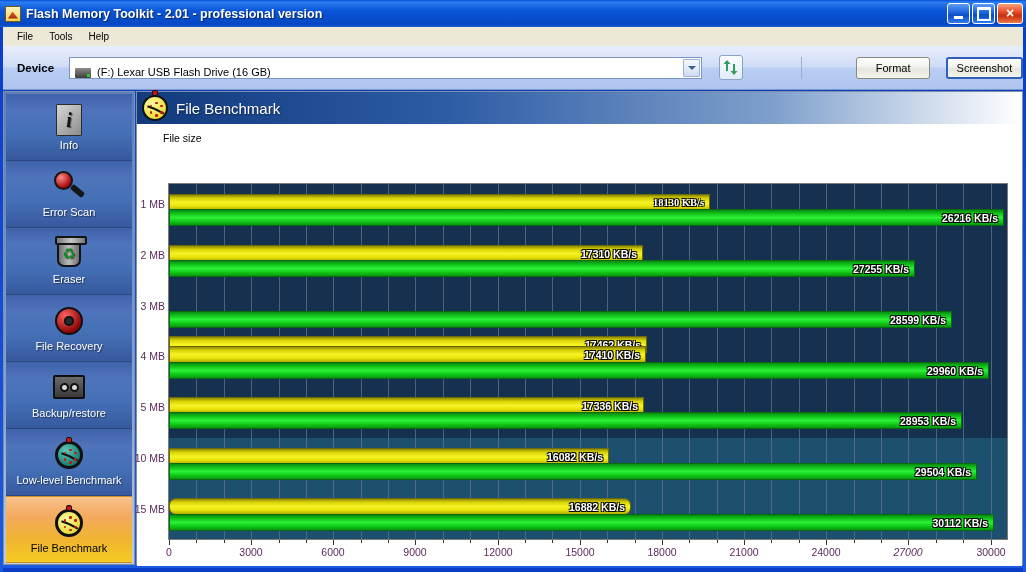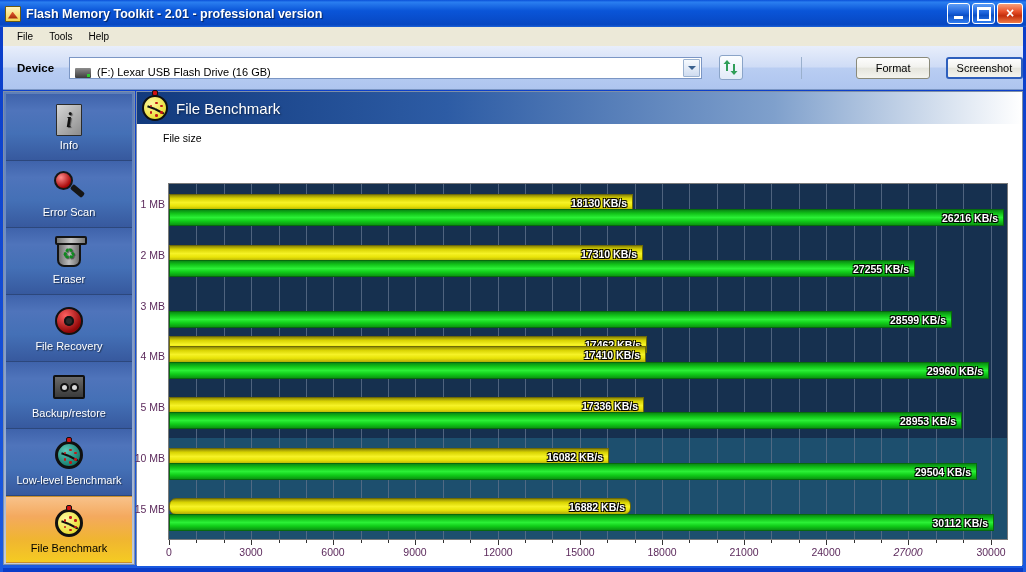--- a/index.html
+++ b/index.html
@@ -427,21 +427,21 @@
           <div class="vgrid" style="left: 575px;"></div>
           <div class="vgrid" style="left: 602px;"></div>
           <div class="vgrid" style="left: 630px;"></div>
           <div class="vgrid" style="left: 657px;"></div>
           <div class="vgrid" style="left: 685px;"></div>
           <div class="vgrid" style="left: 712px;"></div>
           <div class="vgrid" style="left: 739px;"></div>
           <div class="vgrid" style="left: 767px;"></div>
           <div class="vgrid" style="left: 794px;"></div>
           <div class="vgrid" style="left: 822px;"></div>
-          <div class="bar write" style="top: 10px; left: 0px; width: 464px;">18130 KB/s</div>
+          <div class="bar write" style="top: 10px; left: 0px; width: 541px; font-family: Liberation Serif, serif;">18130 KB/s</div>
           <div class="bar read" style="top: 25px; left: 0px; width: 835px;">26216 KB/s</div>
           <div class="bar write" style="top: 61px; left: 0px; width: 474px;">17310 KB/s</div>
           <div class="bar read" style="top: 76px; left: 0px; width: 746px;">27255 KB/s</div>
           <div class="bar write" style="top: 112px; left: 0px; width: 478px; margin-top: 40px;">17462 KB/s</div>
           <div class="bar read" style="top: 127px; left: 0px; width: 783px;">28599 KB/s</div>
           <div class="bar write" style="top: 162px; left: 0px; width: 477px;">17410 KB/s</div>
           <div class="bar read" style="top: 178px; left: 0px; width: 820px;">29960 KB/s</div>
           <div class="bar write" style="top: 213px; left: 0px; width: 475px;">17336 KB/s</div>
           <div class="bar read" style="top: 228px; left: 0px; width: 793px;">28953 KB/s</div>
           <div class="bar write" style="top: 264px; left: 0px; width: 440px;">16082 KB/s</div>

